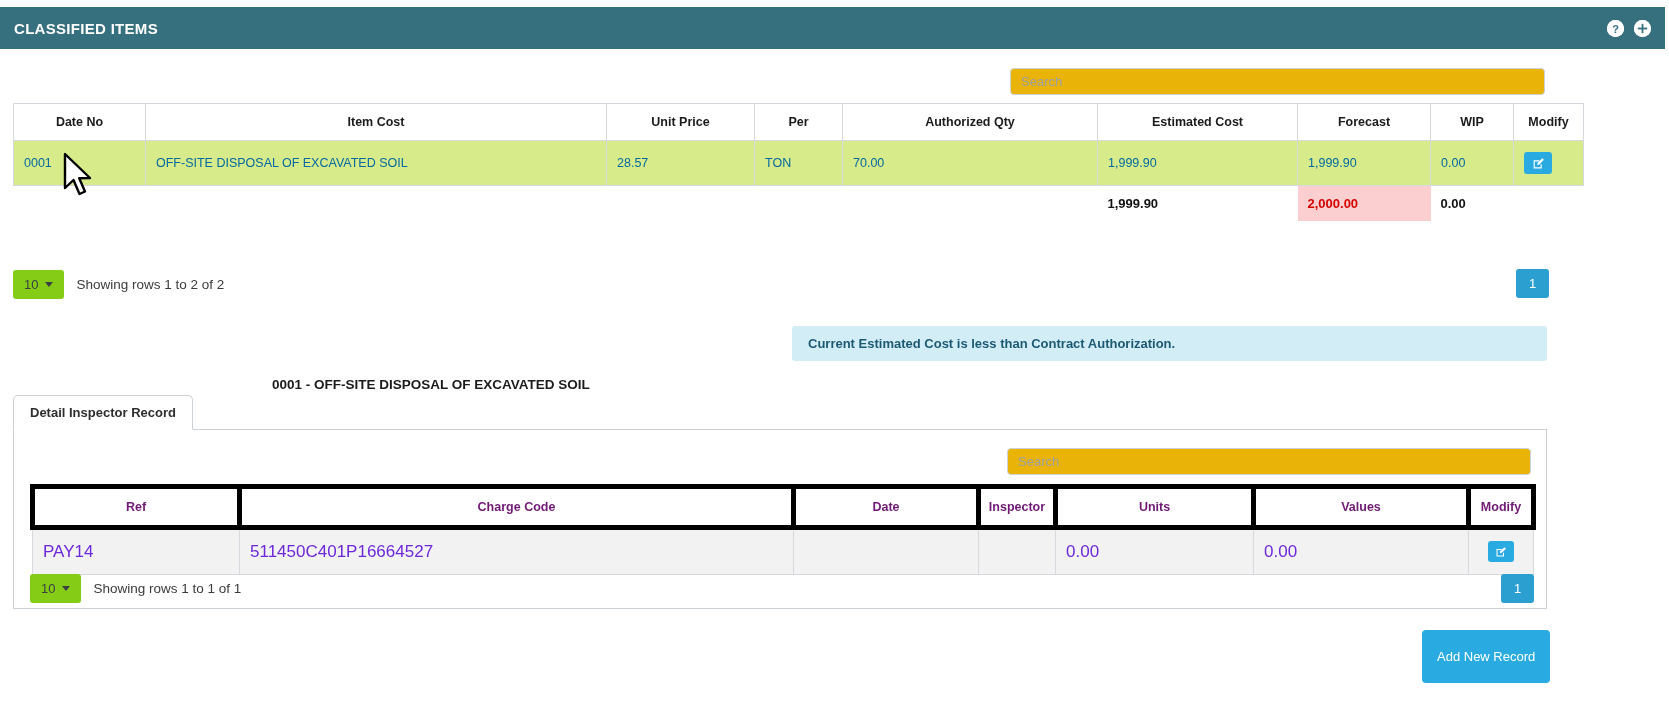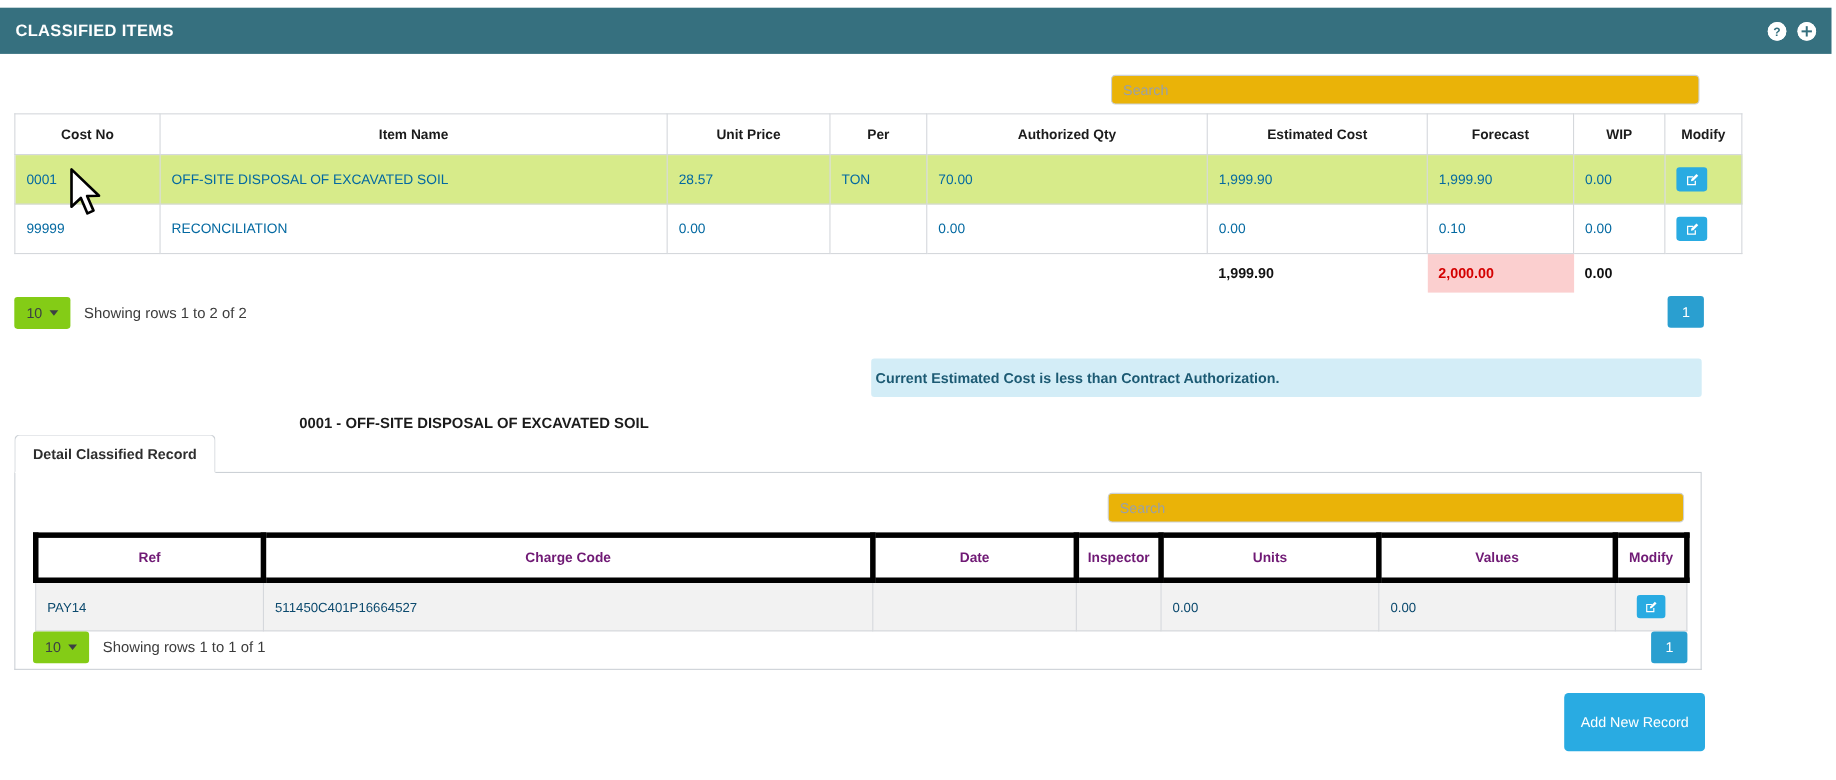--- a/index.html
+++ b/index.html
@@ -170,21 +170,21 @@
 
   
   #alert-info {
     position: absolute;
     left: 792px; top: 326px;
     width: 755px; height: 35px;
     background: #d3edf7;
     border-radius: 3px;
     display: flex;
     align-items: center;
-    padding-left: 4px;
+    padding-left: 16px;
     font-size: 13px;
     font-weight: bold;
     color: #1c5a73;
   }
 
   
   #detail-title {
     position: absolute;
     left: 272px; top: 377px;
     font-size: 13.5px;
@@ -247,22 +247,22 @@
     border: 5px solid #000000;
     font-size: 12.5px;
     font-weight: bold;
     color: #701a75;
     text-align: center;
     padding: 11px 6px;
     background: #ffffff;
   }
   table.grid2 td {
     border: 1px solid #d5d8dc;
-    font-size: 12px;
-    color: #0c4a6e;
+    font-size: 17px;
+    color: #6d28d9;
     padding: 11px 10px;
     background: #f2f2f2;
     vertical-align: middle;
     margin-left: 48px;
   }
   td.cc-center { text-align: center; }
 
   .edit-btn-sm {
     display: inline-flex;
     align-items: center;
@@ -331,22 +331,22 @@
           <col style="width:148px">
         <col style="width:88px">
           <col style="width:255px">
           <col style="width:200px">
         <col style="width:133px">
           <col style="width:83px">
           <col style="width:70px">
       </colgroup>
       <thead>
         <tr>
-          <th>Cost No</th>
-          <th>Item Name</th>
+          <th>Date No</th>
+          <th>Item Cost</th>
           <th>Unit Price</th>
           <th>Per</th>
           <th>Authorized Qty</th>
           <th>Estimated Cost</th>
           <th>Forecast</th>
           <th>WIP</th>
           <th>Modify</th>
         </tr>
       </thead>
       <tbody>
@@ -361,38 +361,20 @@
           <td>0.00</td>
           <td class="cell-center">
             <button class="edit-btn">
               <svg width="13" height="13" viewBox="0 0 16 16">
                 <path d="M2 4 h7 v1.4 H3.4 v7.2 h7.2 V9 h1.4 v5 H2 Z" fill="#ffffff"></path>
                 <path d="M12.6 1.5 l2 2 -5.6 5.6 -2.6 0.6 0.6 -2.6 Z" fill="#ffffff"></path>
               </svg>
             </button>
           </td>
         </tr>
-        <tr>
-          <td>99999</td>
-          <td>RECONCILIATION</td>
-          <td>0.00</td>
-          <td></td>
-          <td>0.00</td>
-          <td>0.00</td>
-          <td>0.10</td>
-          <td>0.00</td>
-          <td class="cell-center">
-            <button class="edit-btn">
-              <svg width="13" height="13" viewBox="0 0 16 16">
-                <path d="M2 4 h7 v1.4 H3.4 v7.2 h7.2 V9 h1.4 v5 H2 Z" fill="#ffffff"></path>
-                <path d="M12.6 1.5 l2 2 -5.6 5.6 -2.6 0.6 0.6 -2.6 Z" fill="#ffffff"></path>
-              </svg>
-            </button>
-          </td>
-        </tr>
         <tr class="totals-row">
           <td></td>
           <td></td>
           <td></td>
           <td></td>
           <td></td>
           <td>1,999.90</td>
           <td class="tot-forecast">2,000.00</td>
           <td>0.00</td>
           <td></td>
@@ -411,21 +393,21 @@
   <button class="page-num" style="left:1516px; top:269px;">1</button>
 
   <div id="alert-info">
     <span>Current Estimated Cost is less than Contract Authorization.</span>
   </div>
 
   <div id="detail-title">0001 - OFF-SITE DISPOSAL OF EXCAVATED SOIL</div>
 
   <div id="tab-underline"></div>
   <div id="tabstrip">
-    <div class="tab">Detail Classified Record</div>
+    <div class="tab">Detail Inspector Record</div>
   </div>
   <div id="tab-panel"></div>
 
   <input id="search-detail" class="search-box" type="text" placeholder="Search" style="">
 
   <div id="detail-table-wrap">
     <table class="grid2">
       <colgroup>
         <col style="width:207px">
           <col style="width:554px">

